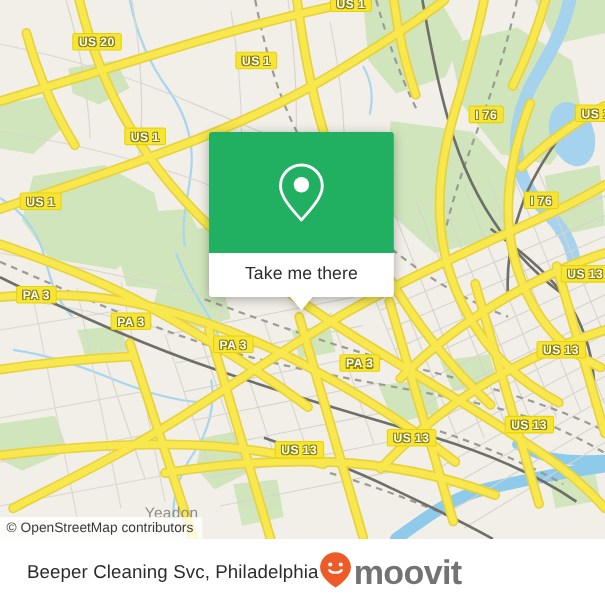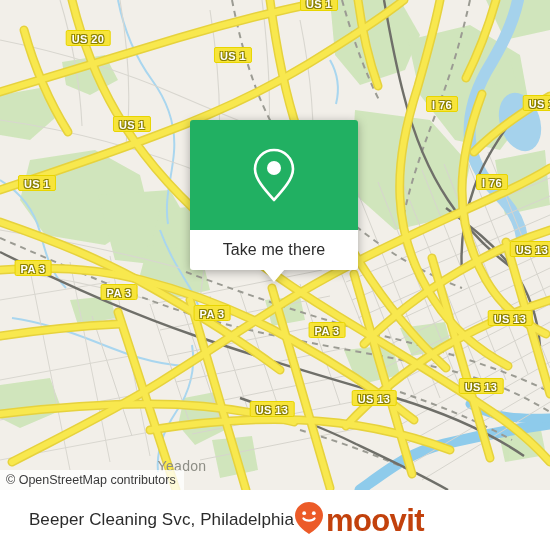--- a/index.html
+++ b/index.html
@@ -117,39 +117,39 @@
   
   #footer {
     position: absolute;
     left: 0;
     top: 490px;
     width: 444px;
     height: 60px;
     background: #ffffff;
     display: flex;
     align-items: center;
-    justify-content: flex-end;
+    justify-content: center;
     padding: 0 20px;
     box-sizing: border-box;
   }
   #footer-title {
     font-size: 17px;
     color: #2b2b2b;
     letter-spacing: 0.1px;
     white-space: nowrap;
   }
   #brand {
     display: flex;
     align-items: center;
     gap: 2px;
   }
   #brand-word {
     font-size: 31px;
     font-weight: bold;
-    color: #c2410c;
+    color: #737373;
     letter-spacing: -0.6px;
     line-height: 1;
   }
 </style>
 </head>
 <body>
 
 <div id="app">
 
   <div id="map">
@@ -331,21 +331,21 @@
           <path d="M118 312 L176 490"></path>
           <path d="M0 336 C40 330 80 326 120 324"></path>
           <path d="M0 414 C50 408 100 404 150 404 C200 404 248 410 294 422"></path>
           <path d="M150 430 C200 422 250 418 300 420 C352 422 402 432 450 450"></path>
           <path d="M24 30 C34 66 48 100 68 132"></path>
           <path d="M496 0 C488 28 478 54 466 78"></path>
         </g>
       </g>
     </svg>
 
-    <div class="place-label" style="left:182px; top:466px;">Yeadon</div>
+    <div class="place-label" style="left:156px; top:466px;">Yeadon</div>
 
     <div class="shield" style="left:88px;  top:38px;">US 20</div>
     <div class="shield" style="left:233px; top:55px;">US 1</div>
     <div class="shield" style="left:319px; top:3px;">US 1</div>
     <div class="shield" style="left:132px; top:124px;">US 1</div>
     <div class="shield" style="left:37px;  top:183px;">US 1</div>
     <div class="shield" style="left:442px; top:104px;">I 76</div>
     <div class="shield" style="left:492px; top:182px;">I 76</div>
     <div class="shield" style="left:545px; top:103px;">US 13</div>
     <div class="shield" style="left:532px; top:249px;">US 13</div>

